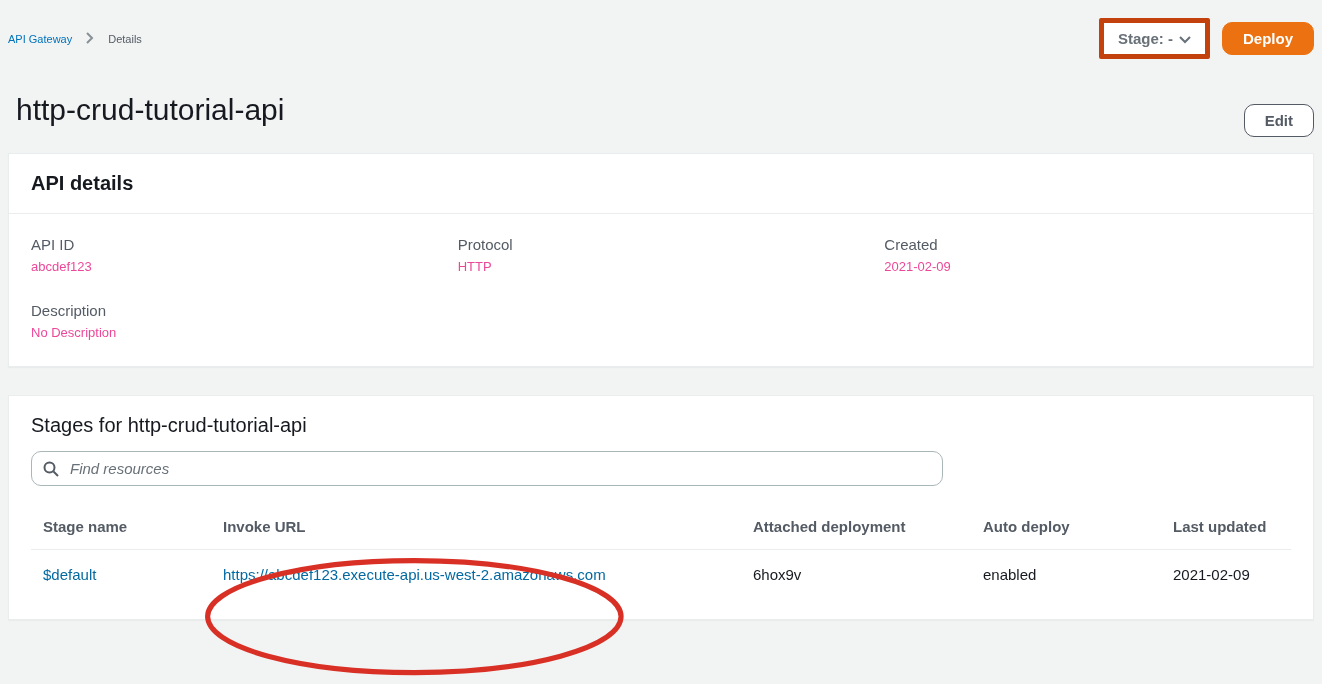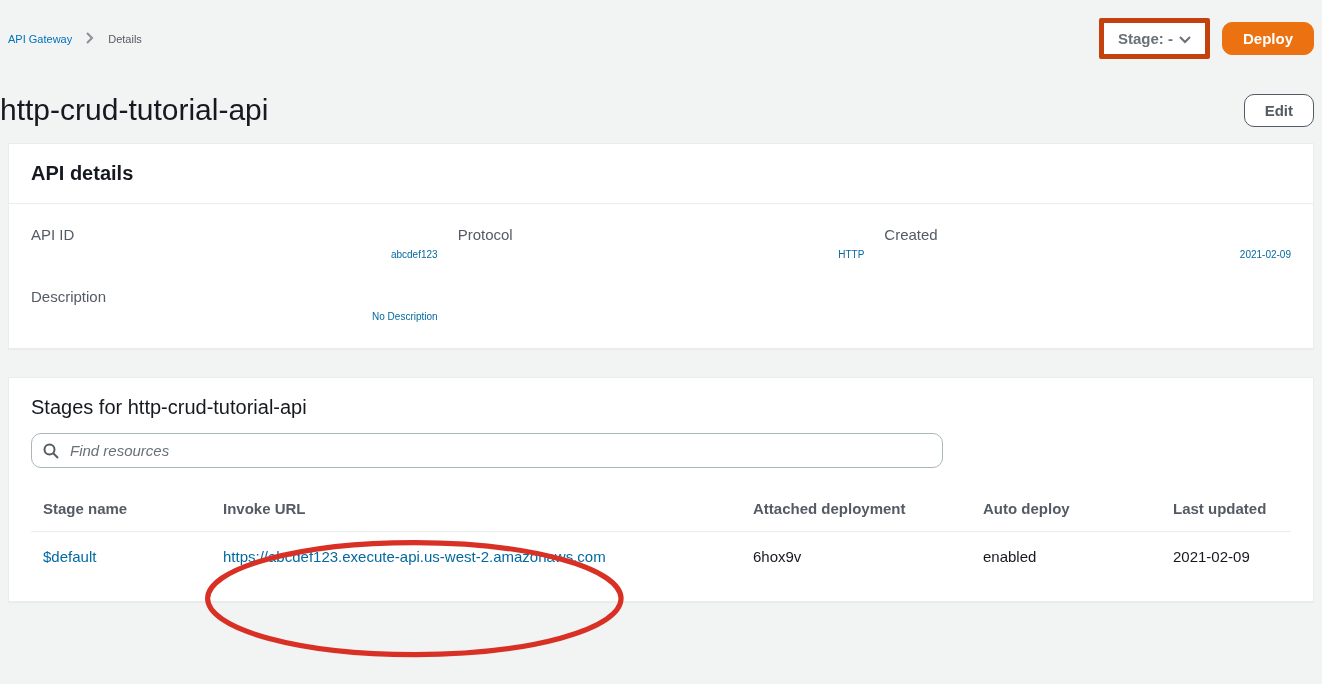--- a/index.html
+++ b/index.html
@@ -59,28 +59,29 @@
   }
   .btn-primary {
     background: #ec7211;
     color: #fff;
     border-color: #ec7211;
   }
   .btn-default {
     background: #fff;
     color: #545b64;
     border: 1px solid #545b64;
+    margin-top: 11px;
   }
 
   
   .titlebar {
     display: flex;
     justify-content: space-between;
-    align-items: flex-end;
-    padding: 34px 8px 16px 0;
+    align-items: flex-start;
+    padding: 34px 8px 16px 16px;
   }
   .titlebar h1 {
     font-size: 30px;
     font-weight: 400;
     color: #16191f;
   }
 
   
   .panel {
     background: #fff;
@@ -107,23 +108,22 @@
     grid-template-columns: 1fr 1fr 1fr;
     row-gap: 28px;
     column-gap: 20px;
   }
   .detail-label {
     color: #545b64;
     font-size: 15px;
     margin-bottom: 6px;
   }
   .detail-value {
-    color: #0369a1;
-    font-size: 10px;
-    text-align: right;
+    color: #ec4899;
+    font-size: 13px;
   }
 
   
   .search-wrap {
     position: relative;
     width: 912px;
     margin-top: 14px;
   }
   .search-wrap svg {
     position: absolute;

